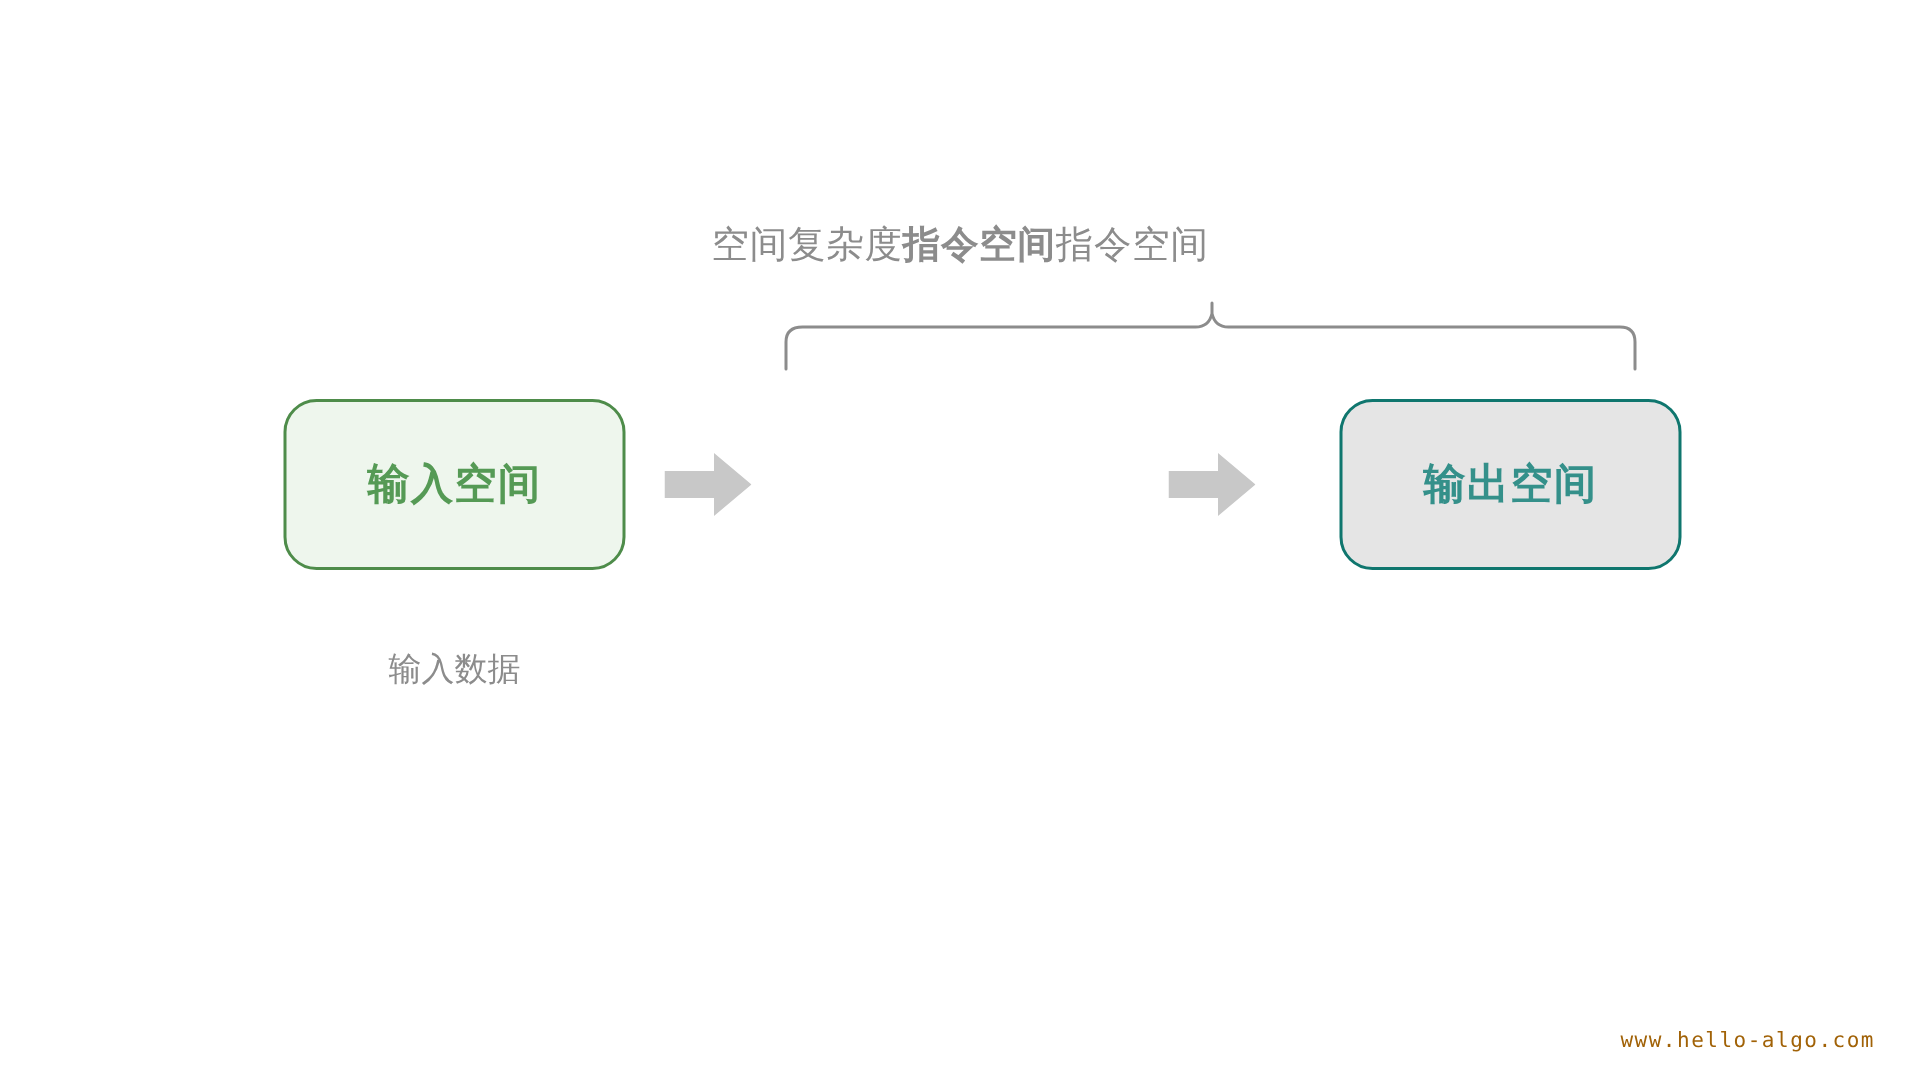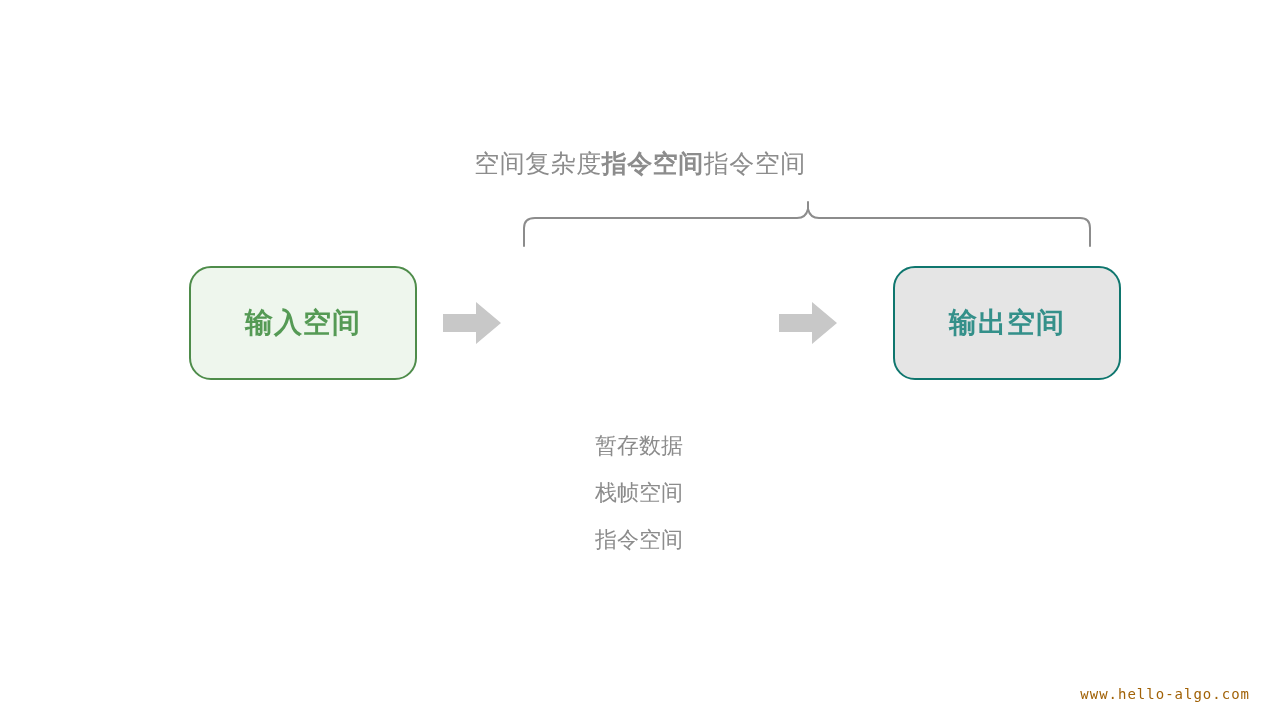--- a/index.html
+++ b/index.html
@@ -155,23 +155,21 @@
   <div class="arrow arrow-2">
     <svg width="58" height="42" viewBox="0 0 58 42" xmlns="http://www.w3.org/2000/svg">
       <path d="M0 12 L33 12 L33 0 L58 21 L33 42 L33 30 L0 30 Z" fill="#c8c8c8"></path>
     </svg>
   </div>
 
   <div class="box box-output">
     <span>输出空间</span>
   </div>
 
+  <div class="caption-col caption-input">
+    <div class="cap-line">输入数据</div>
+  </div>
 
-  <div class="caption-col caption-temp">
-    <div class="cap-line">暂存数据</div>
-    <div class="cap-line">栈帧空间</div>
-    <div class="cap-line">指令空间</div>
-  </div>
 
 
   <div class="watermark">www.hello-algo.com</div>
 
 </div>
 
 </body></html>

